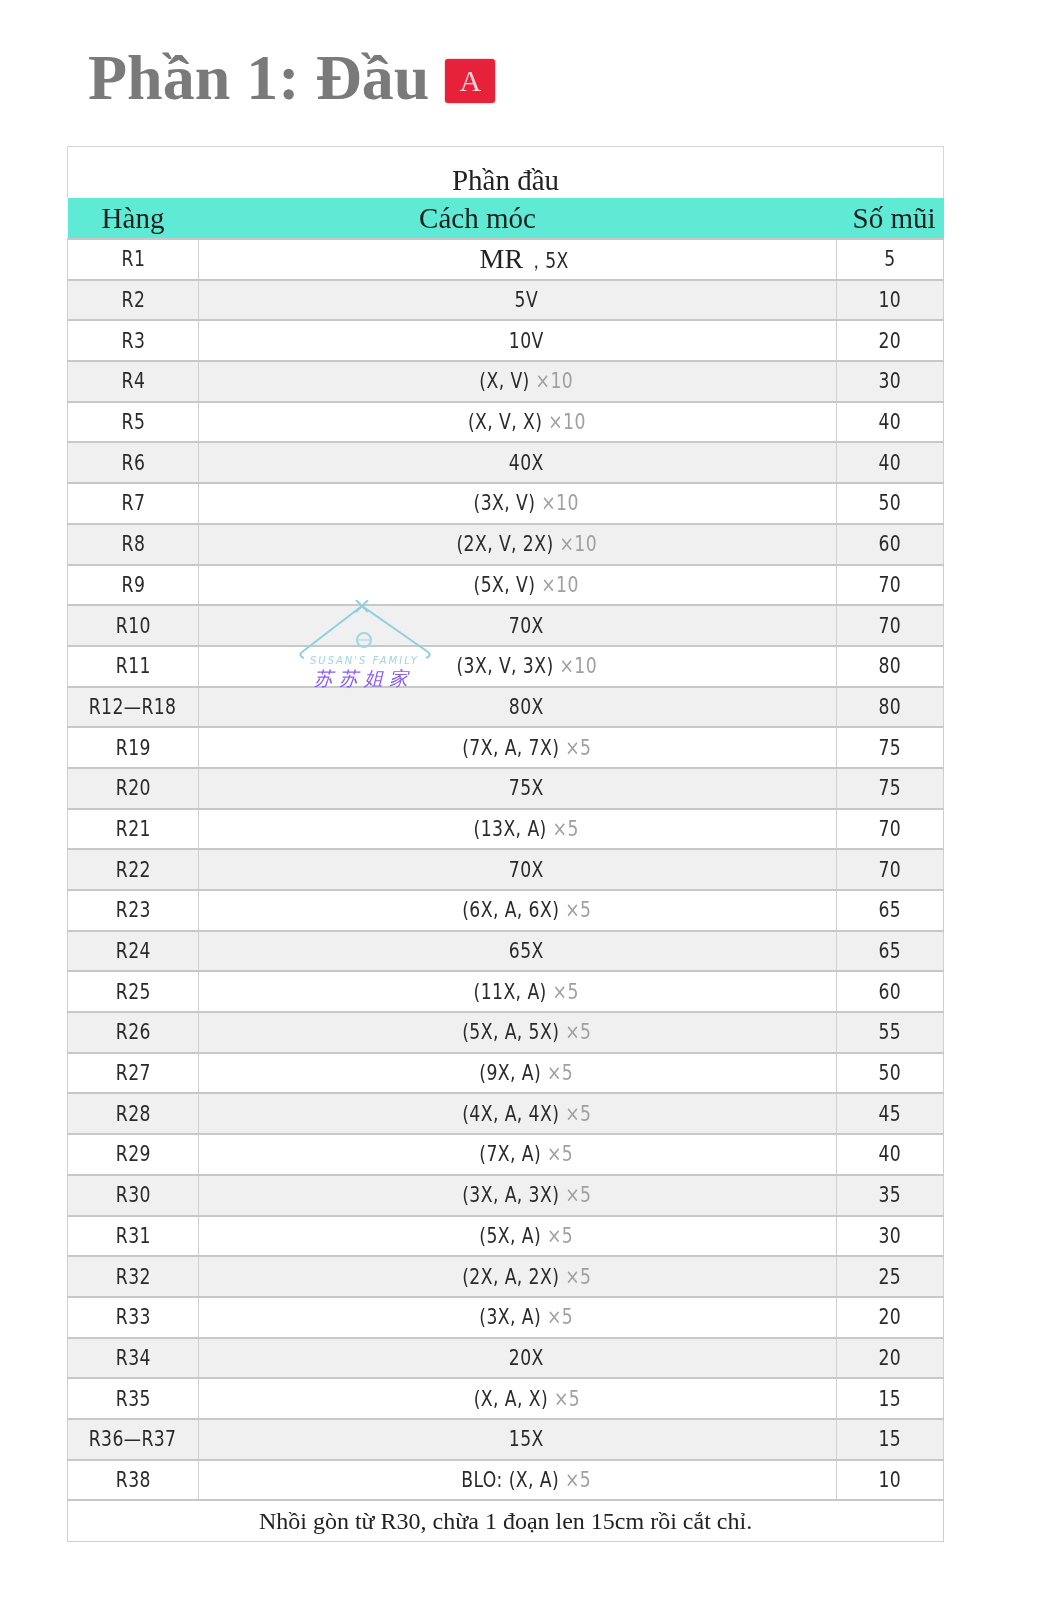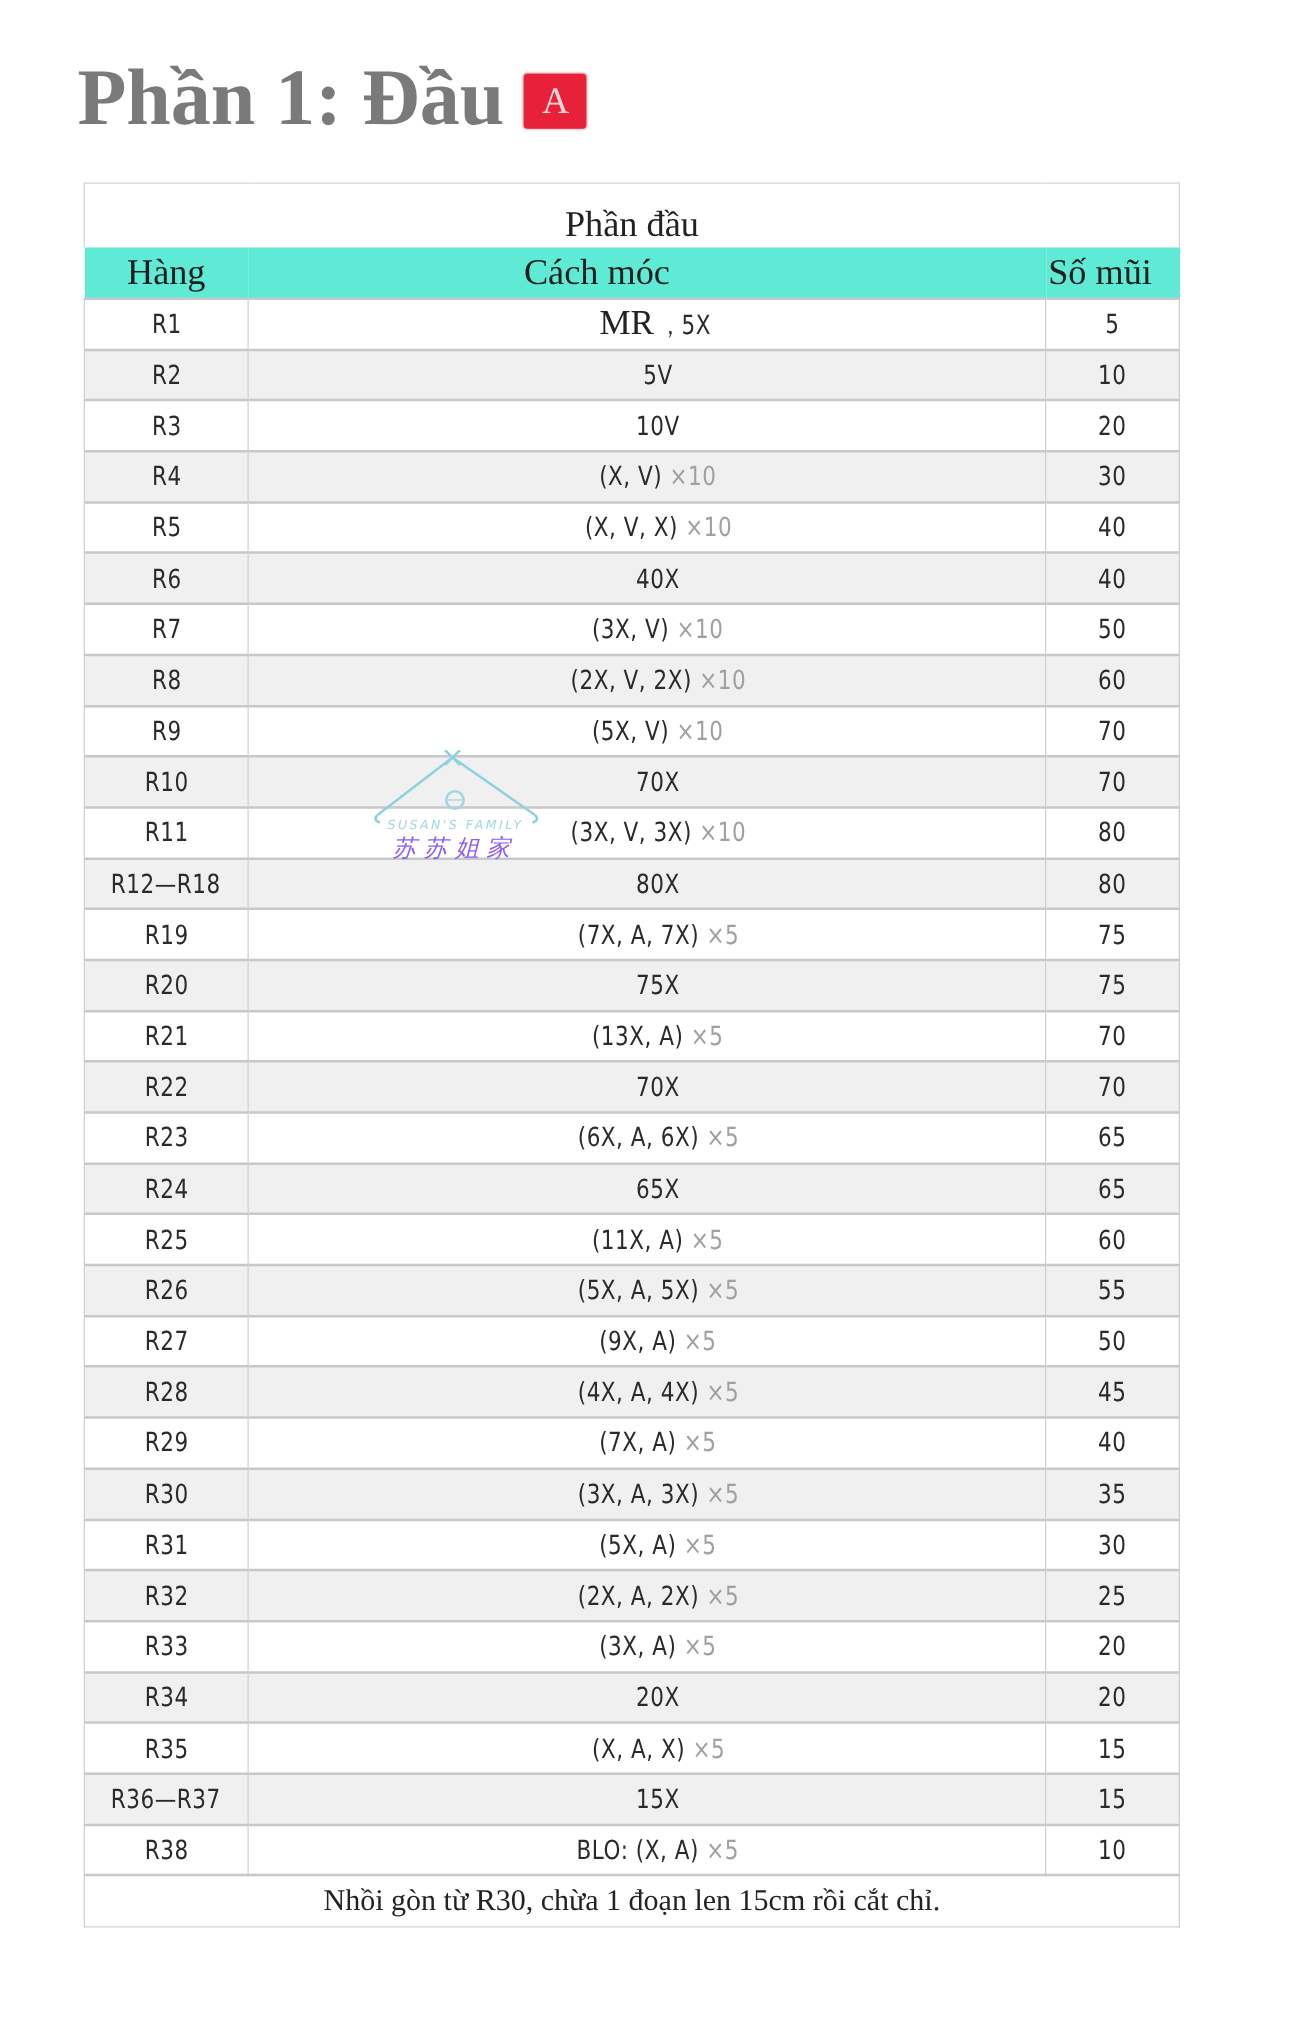--- a/index.html
+++ b/index.html
@@ -1,18 +1,18 @@
 <!DOCTYPE html>
 <html><head>
 <meta charset="utf-8">
 <style>
   html, body { margin: 0; padding: 0; background: #ffffff; }
   body { width: 1040px; height: 1616px; position: relative; overflow: hidden; font-family: "Liberation Sans", sans-serif; }
   .title {
-    position: absolute; left: 62px; top: 40px;
+    position: absolute; left: 88px; top: 40px;
     font-family: "Liberation Serif", serif; font-weight: bold;
     font-size: 64px; color: #7a7a7a; line-height: 76px; white-space: nowrap;
     display: flex; align-items: center;
   }
   .badge {
     display: inline-flex; align-items: center; justify-content: center;
     width: 50px; height: 44px; margin-left: 16px; margin-top: 6px;
     background: #e8213a; color: #f4d6d9; border-radius: 3px;
     font-family: "Liberation Serif", serif; font-weight: normal; font-size: 30px;
     box-shadow: 0 0 2px rgba(200,0,20,0.5);
@@ -25,21 +25,21 @@
   .caption-row td {
     height: 51px; text-align: center; border: 1px solid #d6d6d6; border-bottom: none;
     font-family: "Liberation Serif", serif; font-size: 29px; color: #222; vertical-align: bottom; line-height: 36px;
   }
   .head-row th {
     height: 40px; background: #5eead4; font-weight: normal;
     font-family: "Liberation Serif", serif; font-size: 29px; color: #1e1e1e; line-height: 38px;
   }
   .head-row th.c1 { text-align: center; }
   .head-row th.c2 { text-align: center; padding-right: 80px; }
-  .head-row th.c3 { padding-right: 20px; }
+  .head-row th.c3 { text-align: right; padding-right: 8px; }
   .body-row td {
     height: 38.7px; border: 1px solid #cfcfcf; border-top: 2px solid #c8c8c8;
     text-align: center; font-family: "DejaVu Sans", sans-serif; font-size: 21px; color: #2a2a2a;
     transform-origin: center;
   }
   .body-row td span.cond { display: inline-block; transform: scaleX(0.82); letter-spacing: 0.5px; }
   .body-row.alt td { background: #f0f0f0; }
   .body-row td.c2 { padding-left: 18px; }
   .times { color: #a0a0a0; }
   .mr { font-family: "Liberation Serif", serif; font-size: 28px; color: #222; }

